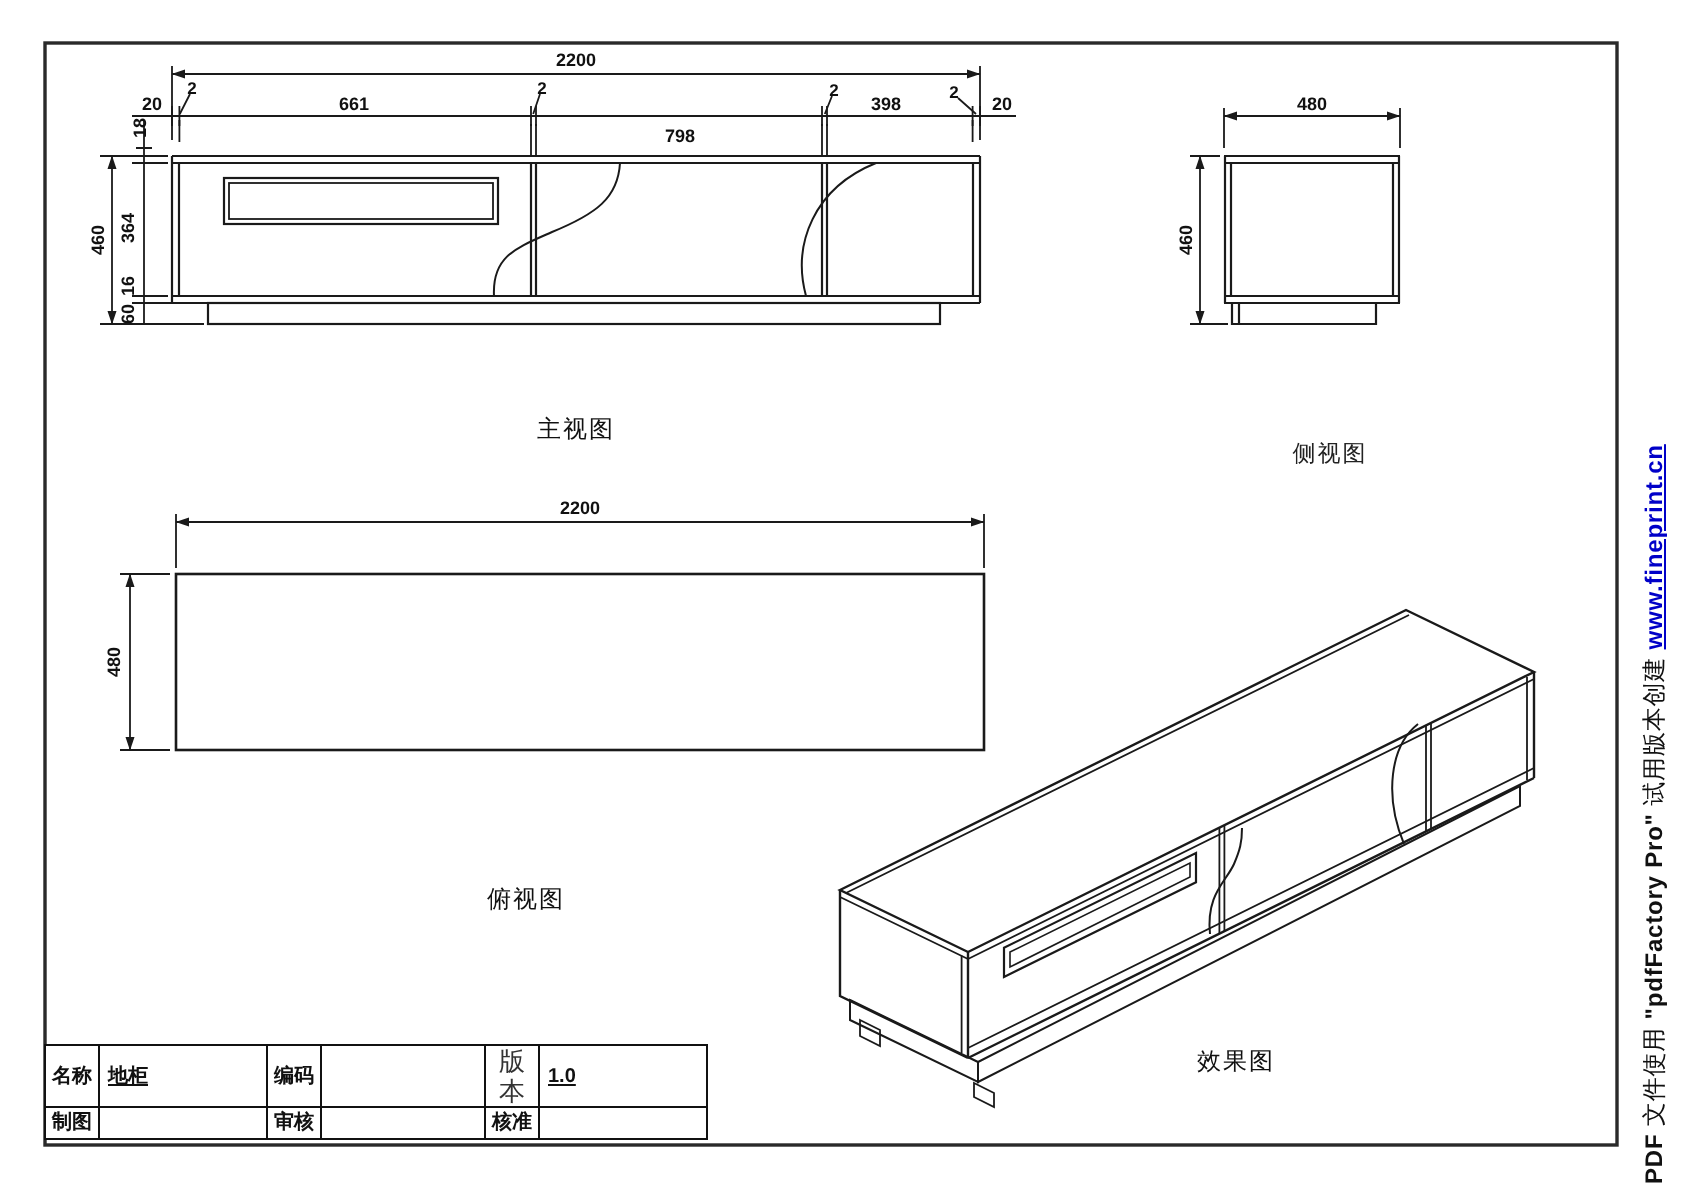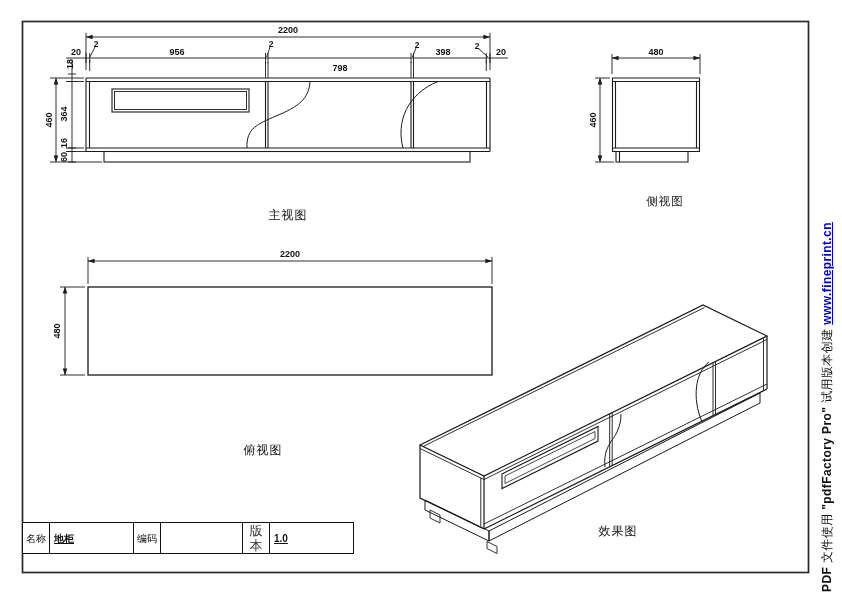--- a/index.html
+++ b/index.html
@@ -17,21 +17,21 @@
   .view-label.regular{font-weight:normal;font-size:11.5px;letter-spacing:1px;color:#222;}
   
   .tblock{
     position:absolute;left:22px;top:522px;width:331px;border-collapse:collapse;
     table-layout:fixed;background:#fff;
   }
   .tblock td{
     border:1.6px solid #111;height:15px;padding:0 2px;overflow:hidden;
     font-size:10px;line-height:15px;color:#111;
   }
-  .tblock td.lab{font-weight:normal;text-align:center;padding:0 1px;}
+  .tblock td.lab{font-weight:bold;text-align:center;padding:0 1px;}
   .tblock td.lab.light{font-weight:normal;font-size:13px;color:#333;}
   .tblock td.val{font-weight:bold;text-align:left;padding-left:4px;text-decoration:underline;}
   
   .watermark{
     position:absolute;left:819px;top:592px;transform-origin:0 0;
     transform:rotate(-90deg);white-space:nowrap;font-size:12px;color:#111;
     letter-spacing:0.4px;
   }
   .watermark .b{font-weight:bold;}
   .watermark .lnk{font-weight:bold;color:#0000c8;text-decoration:underline;cursor:pointer;}
@@ -131,41 +131,41 @@
     <path d="M425,500 L489,531 L489,541 L425,510 Z" stroke-width="1"></path>
     <path d="M489,531 L760,393 L760,403 L489,541 Z" stroke-width="1"></path>
 
     <path d="M430,510 L440,515 L440,523 L430,518 Z M487,541.5 L497,546.5 L497,553.5 L487,548.5 Z" stroke-width="0.9"></path>
   </g>
 </svg>
 
 <div class="txt dim" style="left:288px;top:30px">2200</div>
 <div class="txt dim" style="left:76px;top:52px">20</div>
 <div class="txt dim small" style="left:96px;top:44px">2</div>
-<div class="txt dim" style="left:177px;top:52px">956</div>
+<div class="txt dim" style="left:177px;top:52px">661</div>
 <div class="txt dim small" style="left:271px;top:44px">2</div>
 <div class="txt dim" style="left:340px;top:68px">798</div>
 <div class="txt dim small" style="left:417px;top:45px">2</div>
 <div class="txt dim" style="left:443px;top:52px">398</div>
 <div class="txt dim small" style="left:477px;top:46px">2</div>
 <div class="txt dim" style="left:501px;top:52px">20</div>
 <div class="txt dim rot" style="left:70px;top:64px">18</div>
 <div class="txt dim rot" style="left:49px;top:120px">460</div>
 <div class="txt dim rot" style="left:64px;top:114px">364</div>
 <div class="txt dim rot" style="left:64px;top:143px">16</div>
 <div class="txt dim rot" style="left:64px;top:157px">60</div>
 
 <div class="txt dim" style="left:656px;top:52px">480</div>
 <div class="txt dim rot" style="left:593px;top:120px">460</div>
 
 <div class="txt dim" style="left:290px;top:254px">2200</div>
 <div class="txt dim rot" style="left:57px;top:331px">480</div>
 
 <div class="txt view-label" style="left:288px;top:215px">主视图</div>
-<div class="txt view-label regular" style="left:665px;top:201px">侧视图</div>
+<div class="txt view-label regular" style="left:665px;top:227px">侧视图</div>
 <div class="txt view-label" style="left:263px;top:450px">俯视图</div>
 <div class="txt view-label" style="left:618px;top:531px">效果图</div>
 
 <table class="tblock">
   <colgroup>
     <col style="width:27px">
       <col style="width:84px">
       <col style="width:27px">
     <col style="width:82px">
       <col style="width:27px">
@@ -173,18 +173,26 @@
   </colgroup>
   <tbody>
       <tr>
     <td class="lab">名称</td>
     <td class="val">地柜</td>
     <td class="lab">编码</td>
     <td class="val"></td>
     <td class="lab light">版本</td>
     <td class="val">1.0</td>
   </tr>
+  <tr>
+    <td class="lab">制图</td>
+    <td class="val"></td>
+    <td class="lab">审核</td>
+    <td class="val"></td>
+    <td class="lab">核准</td>
+    <td class="val"></td>
+  </tr>
 </tbody>
   </table>
 
 <div class="watermark">
   <span class="b">PDF</span><span> 文件使用 </span><span class="b">"pdfFactory Pro"</span><span> 试用版本创建 </span><span class="lnk">www.fineprint.cn</span>
 </div>
 
 </body></html>

